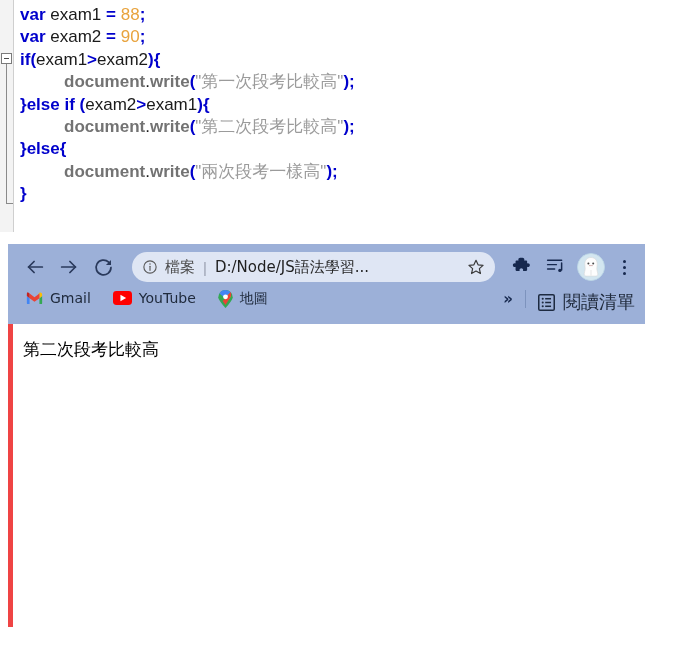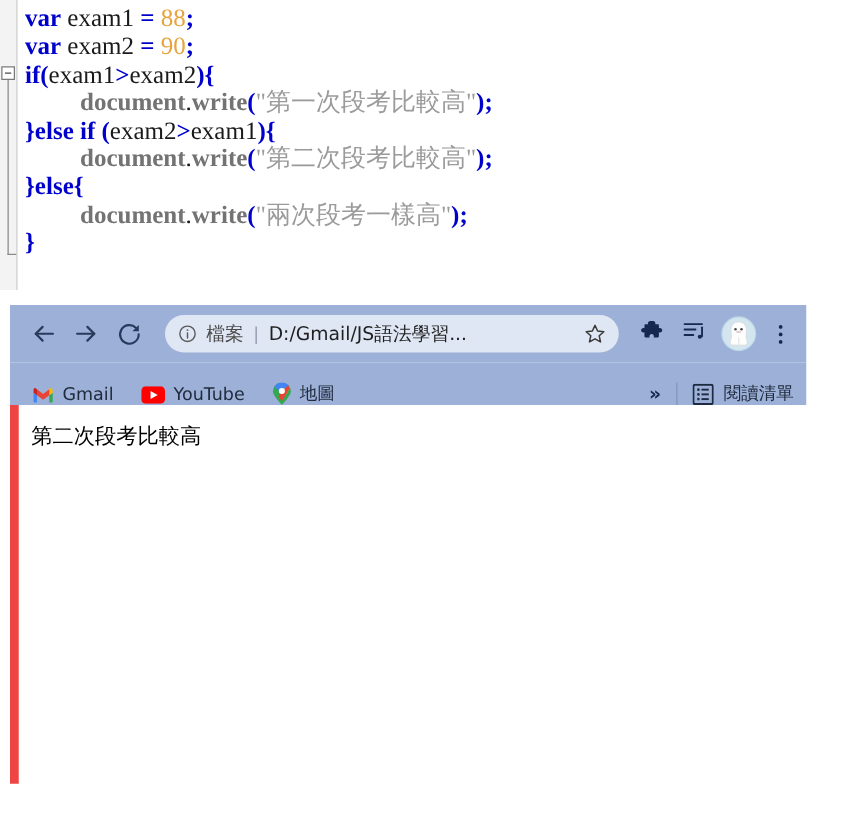--- a/index.html
+++ b/index.html
@@ -41,22 +41,22 @@
     background:#8a8a8a;
   }
   .fold-foot{
     position:absolute;left:6px;top:203px;width:7px;height:1px;
     background:#8a8a8a;
   }
 
   .code{
     flex:1;
     padding:4px 0 0 6px;
-    font-family:Liberation Serif, serif;
-    font-size:20px;
+    font-family:Liberation Sans, sans-serif;
+    font-size:17px;
     line-height:22.4px;
     white-space:pre;
     color:#000000;
   }
   .code .ln{ display:block; height:22.4px; }
   .kw   { color:#0000cc; font-weight:bold; }
   .op   { color:#0000cc; font-weight:bold; }
   .punc { color:#0000cc; font-weight:bold; }
   .num  { color:#e8a33d; }
   .id   { color:#1a1a1a; }
@@ -129,49 +129,49 @@
     width:22px;flex:0 0 auto;
     display:flex;flex-direction:column;align-items:center;
     justify-content:center;gap:3px;margin-left:2px;
   }
   .kebab i{width:3px;height:3px;border-radius:50%;background:#16284e;display:block;}
 
   
   .bookmarks{
     background:#9cb0d8;
     height:34px;
-    display:flex;align-items:flex-end;
+    display:flex;align-items:flex-start;
     padding:0 10px 0 18px;
     box-sizing:border-box;
   }
   .bm{
     display:flex;align-items:center;
     margin-right:22px;
     font-size:14px;
     color:#202b3d;
     font-family:"DejaVu Sans",sans-serif;
     white-space:nowrap;
   }
   .bm .bmic{margin-right:7px;display:flex;align-items:center;flex:0 0 auto;}
   .bm-spacer{flex:1;}
   .chev{
     color:#16284e;font-weight:bold;font-size:15px;
     margin-right:12px;
     font-family:"DejaVu Sans",sans-serif;
   }
   .vdiv{width:1px;height:18px;background:#7d93bd;margin-right:12px;}
-  .readlist{display:flex;align-items:center;font-size:14px;color:#202b3d;
+  .readlist{display:flex;align-items:center;font-size:18px;color:#202b3d;
             font-family:"DejaVu Sans",sans-serif;}
   .readlist .bmic{margin-right:8px;display:flex;}
 
   
   .viewport{
     background:#ffffff;
     height:303px;
-    border-left:7px solid #ef4444;
+    border-left:5px solid #ef4444;
     box-sizing:border-box;
     padding:14px 0 0 10px;
   }
   .page-text{
     font-size:17px;
     color:#000000;
     font-family:"DejaVu Sans",sans-serif;
     line-height:1.3;
   }
 </style>
@@ -223,21 +223,21 @@
     <div class="omnibox">
       <span class="info-ic">
         <svg width="16" height="16" viewBox="0 0 24 24" fill="none" stroke="currentColor" stroke-width="1.7">
           <circle cx="12" cy="12" r="9.2"></circle>
           <line x1="12" y1="11" x2="12" y2="17" stroke-linecap="round"></line>
           <circle cx="12" cy="7.6" r="1.1" fill="currentColor" stroke="none"></circle>
         </svg>
       </span>
       <span class="omni-scheme">檔案</span>
       <span class="omni-sep">|</span>
-      <span class="omni-url">D:/Gmail/JS語法學習...</span>
+      <span class="omni-url">D:/Node/JS語法學習...</span>
       <span class="star">
         <svg width="18" height="18" viewBox="0 0 24 24" fill="none" stroke="currentColor" stroke-width="1.6" stroke-linejoin="round">
           <polygon points="12,3 14.8,9.1 21.4,9.8 16.5,14.2 17.9,20.7 12,17.4 6.1,20.7 7.5,14.2 2.6,9.8 9.2,9.1"></polygon>
         </svg>
       </span>
     </div>
 
     <div class="tb-icon">
       <span>
         <svg width="19" height="19" viewBox="0 0 24 24" fill="currentColor">

